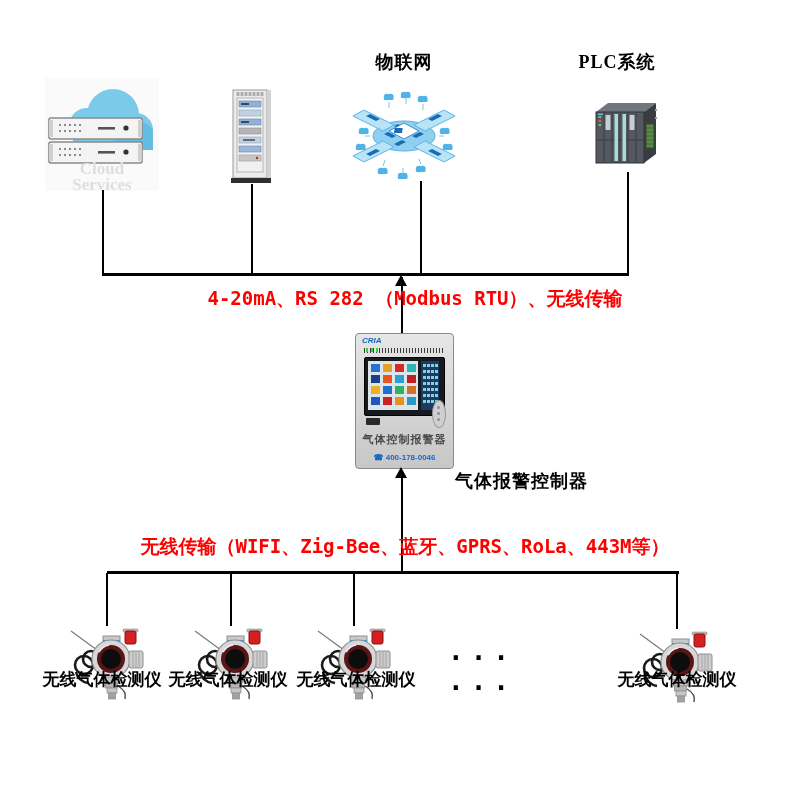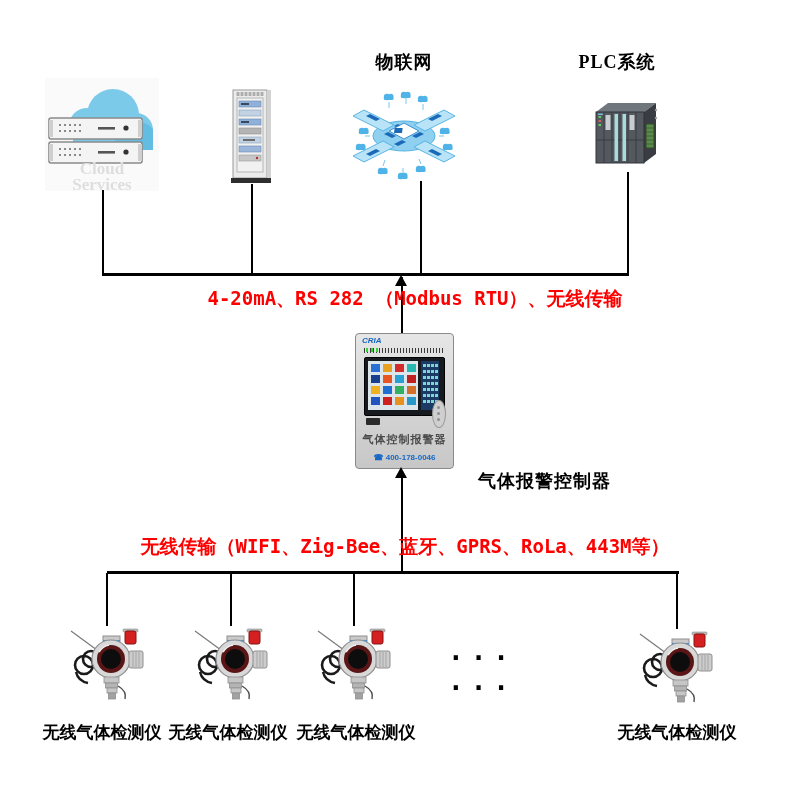--- a/index.html
+++ b/index.html
@@ -25,22 +25,22 @@
                border:1px solid #000;border-radius:2px;}
   .ctrl-btn-small{position:absolute;left:10px;top:84px;width:14px;height:7px;background:#2b2b2b;border-radius:1px;}
   .ctrl-oval{position:absolute;left:76px;top:88px;width:12px;height:26px;border-radius:50%;
              background:#cfcfcf;border:1px solid #979797;}
   .ctrl-oval i{position:absolute;left:4px;width:3px;height:3px;border-radius:50%;background:#8f8f8f;}
   .ctrl-name{position:absolute;left:0;right:0;top:98px;text-align:center;font-size:11px;
              font-weight:bold;color:#4a4a4a;letter-spacing:1px;white-space:nowrap;}
   .ctrl-phone{position:absolute;left:0;right:0;top:119px;text-align:center;font-size:8px;
               font-weight:bold;color:#1668c8;font-family:"Liberation Sans",sans-serif;white-space:nowrap;}
   .ctrl-ext-label{position:absolute;left:455px;top:469px;font-size:18px;font-weight:bold;
-                  color:#000;letter-spacing:1px;white-space:nowrap;margin-left:23px;}
-  .det-label{position:absolute;top:721px;width:130px;text-align:center;font-size:17px;
+                  color:#000;letter-spacing:1px;white-space:nowrap;}
+  .det-label{position:absolute;top:668px;width:130px;text-align:center;font-size:17px;
              font-weight:bold;color:#000;white-space:nowrap;}
   .ellipsis{position:absolute;left:448px;top:636px;width:120px;font-size:26px;font-weight:bold;
             color:#000;letter-spacing:7px;font-family:"DejaVu Sans Mono",monospace;}
 </style>
 </head>
 <body>
 
 <div id="canvas">
 
   <svg width="0" height="0" style="position:absolute" aria-hidden="true">

